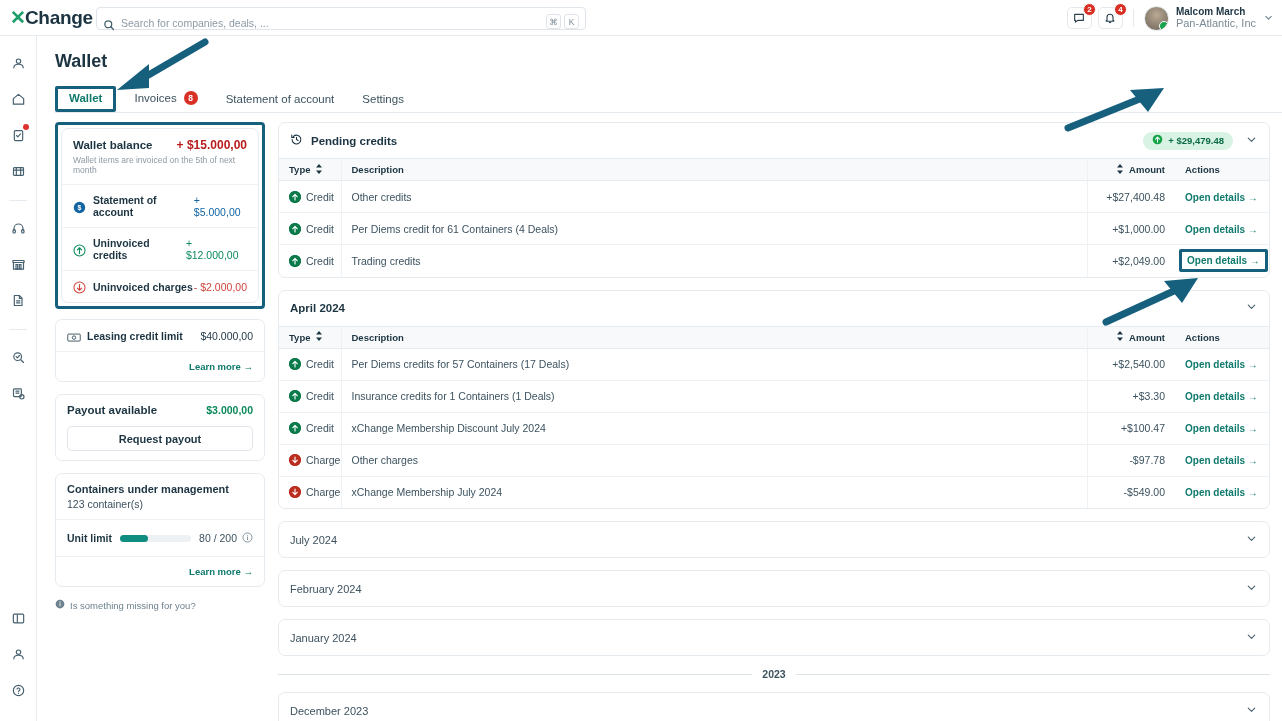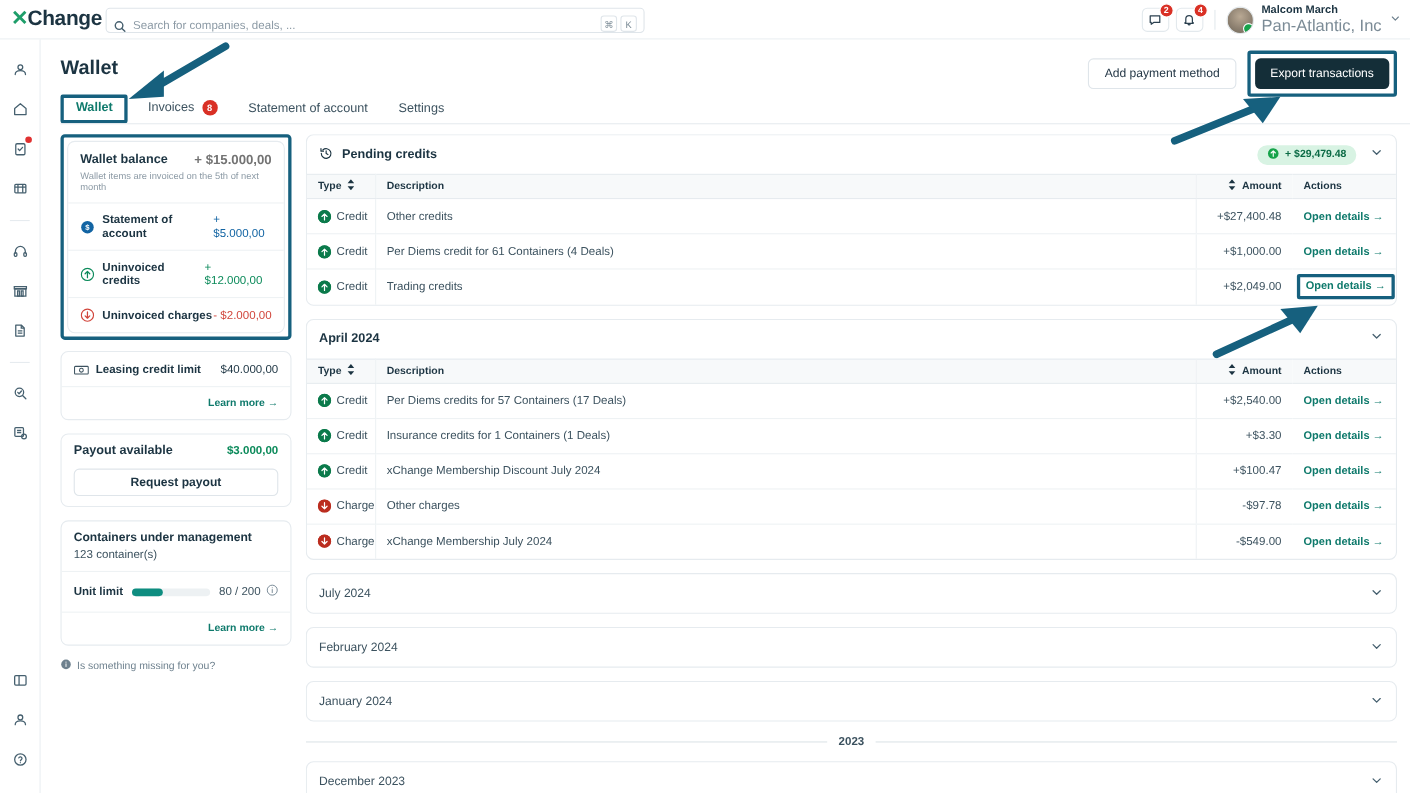--- a/index.html
+++ b/index.html
@@ -55,21 +55,21 @@
     position: relative; width: 25px; height: 25px; border-radius: 50%;
     background: radial-gradient(circle at 50% 35%, #b9a994 0%, #8f8272 55%, #6e6658 100%);
     border: 1px solid #e2e7ea; overflow: hidden;
   }
   .avatar:after {
     content: ""; position: absolute; width: 8px; height: 8px; border-radius: 50%;
     background: #16a34a; border: 1.5px solid #fff; right: -1px; bottom: -1px;
   }
   .user-meta { margin-left: 7px; line-height: 1.15; }
   .user-name { font-size: 10px; font-weight: 700; color: #1c3442; }
-  .user-org { font-size: 15px; color: #7b8b96; }
+  .user-org { font-size: 11px; color: #7b8b96; }
   .caret-down { margin-left: 7px; color: #6e818e; }
 
   
   .rail {
     position: absolute; left: 0; top: 36px; width: 37px; height: 685px;
     background: #fff; border-right: 1px solid #e6ebef;
     display: flex; flex-direction: column; align-items: center; padding-top: 16px;
   }
   .rail-ic {
     position: relative; width: 22px; height: 22px; margin-bottom: 14px;
@@ -124,21 +124,21 @@
 
   
   .leftcol { position: absolute; left: 18px; top: 86px; width: 210px; }
   .card { background: #fff; border: 1px solid #e6ebef; border-radius: 7px; margin-bottom: 12px; }
   .balance-hl { border: 3px solid #16607e; border-radius: 4px; padding: 3px; margin-bottom: 10px; }
   .balance-hl .card { margin-bottom: 0; }
   .card-sec { padding: 9px 11px; }
   .card-sec + .card-sec { border-top: 1px solid #eef2f4; }
   .row-between { display: flex; align-items: center; justify-content: space-between; }
   .bal-title { font-size: 11.5px; font-weight: 700; color: #1c3442; }
-  .bal-amt { font-size: 12px; font-weight: 700; color: #737373; }
+  .bal-amt { font-size: 12px; font-weight: 700; color: #b91c1c; }
   .bal-note { font-size: 8.5px; color: #8c9aa5; margin-top: 3px; }
   .li-left { display: flex; align-items: center; gap: 7px; }
   .li-label { font-size: 10.5px; font-weight: 700; color: #1c3442; }
   .li-amt { font-size: 10.5px; }
   .c-blue { color: #1264a3; }
   .c-green { color: #0b8a5a; }
   .c-red { color: #d1453b; }
   .c-dark { color: #1c3442; }
   .mini-ic { width: 13px; height: 13px; flex: 0 0 auto; }
   .btn-pill {
@@ -354,26 +354,20 @@
         </svg>
       </div>
     </div>
   </div>
 
   <div class="page">
 
     <div class="page-head">
       <div class="page-title">Wallet</div>
 
-      <div class="head-actions">
-        <button class="btn-ghost">Add payment method</button>
-        <div class="btn-dark-wrap">
-          <button class="btn-dark">Export transactions</button>
-        </div>
-      </div>
 
       <div class="tabs">
         <div class="tab-hl">
           <div class="tab active">
             <span>Wallet</span>
           </div>
         </div>
         <div class="tab">
           <span>Invoices</span>
           <span class="tab-badge">8</span>

